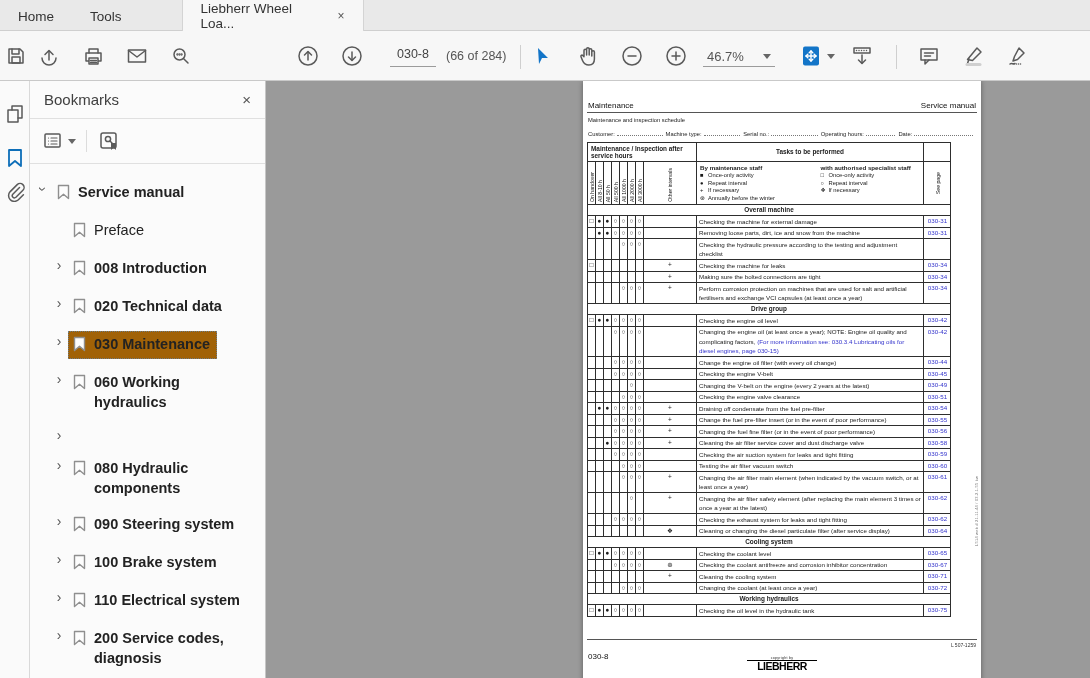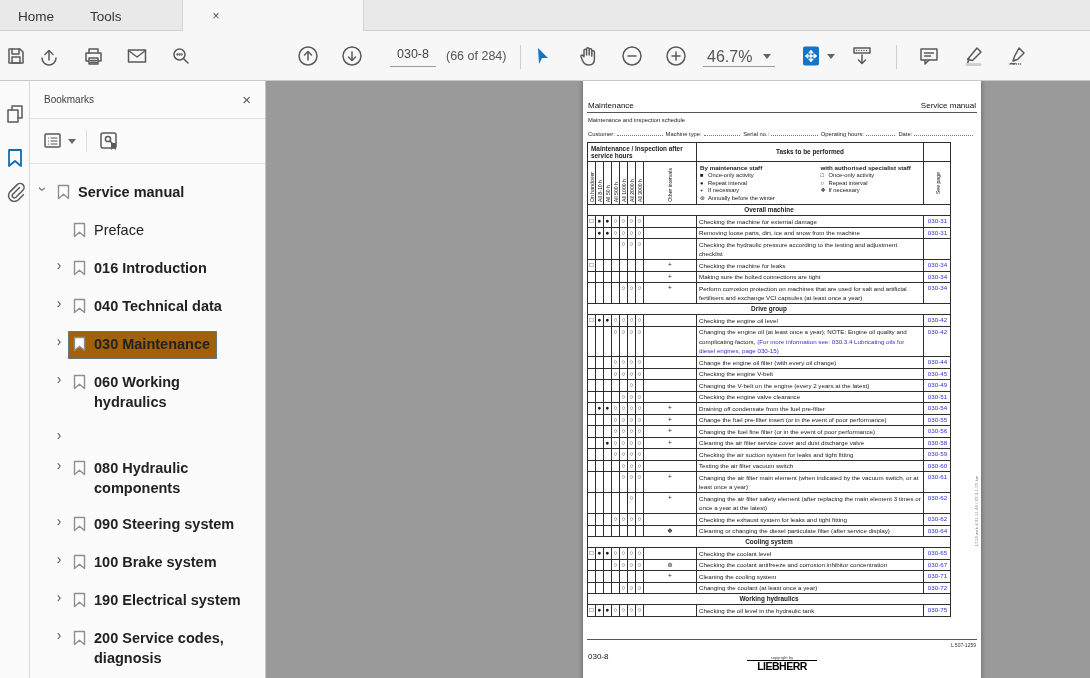--- a/index.html
+++ b/index.html
@@ -18,37 +18,37 @@
   .toolbar { position:absolute; left:0; top:31px; width:1090px; height:50px;
     background:#f7f7f7; border-bottom:1px solid #c9c9c9; }
   .tbtn { position:absolute; top:9px; width:32px; height:32px; display:flex;
     align-items:center; justify-content:center; }
   .tbtn svg { display:block; }
   .tb-divider { position:absolute; top:14px; width:1px; height:24px; background:#cfcfcf; }
   .pagebox { position:absolute; left:390px; top:16px; width:46px; height:20px;
     border-bottom:1px solid #9b9b9b; text-align:center; font-size:12.5px; color:#444; }
   .pagecount { position:absolute; left:446px; top:18px; font-size:12.5px; color:#555; }
   .zoomlevel { position:absolute; left:703px; top:16px; width:72px; height:20px;
-    border-bottom:1px solid #9b9b9b; font-size:16px; color:#555; display:flex;
+    border-bottom:1px solid #9b9b9b; font-size:13px; color:#555; display:flex;
     align-items:center; justify-content:space-between; padding:0 4px; }
   .caret { width:0; height:0; border-left:4px solid transparent; border-right:4px solid transparent;
     border-top:5px solid #666; display:inline-block; }
 
   
   .leftrail { position:absolute; left:0; top:81px; width:30px; height:597px;
     background:#fafafa; border-right:1px solid #d9d9d9; }
   .rail-ic { position:absolute; left:4px; width:22px; height:22px; display:flex;
     align-items:center; justify-content:center; }
 
   
   .panel { position:absolute; left:30px; top:81px; width:236px; height:597px;
     background:#fbfbfb; border-right:1px solid #c6c6c6; overflow:hidden; }
   .panel-head { height:38px; display:flex; align-items:center; justify-content:space-between;
     padding:0 14px; border-bottom:1px solid #e0e0e0; }
-  .panel-title { font-size:10px; color:#404040; }
+  .panel-title { font-size:15px; color:#404040; }
   .panel-close { font-size:15px; color:#555; }
   .panel-tools { height:45px; display:flex; align-items:center; gap:10px; padding:0 12px;
     border-bottom:1px solid #e0e0e0; }
   .ptool { display:flex; align-items:center; gap:4px; }
   .ptool-sep { width:1px; height:22px; background:#dcdcdc; }
   .tree { padding:10px 4px 0 4px; }
   .bm-row { display:flex; align-items:flex-start; padding:5px 0; }
   .bm-row .chev { width:18px; text-align:center; font-size:14px; color:#555; line-height:20px; flex:none; }
   .bm-row.lvl1 { padding-left:16px; }
   .bm-hl { display:flex; align-items:flex-start; padding:2px 6px 2px 2px; border:1px dotted transparent; }
@@ -121,20 +121,21 @@
 <body>
 
 <div class="tabstrip">
   <div class="tab">
       <span>Home</span>
     </div>
   <div class="tab">
       <span>Tools</span>
     </div>
   <div class="tab doc">
+    <span>Liebherr Wheel Loa...</span>
     <span class="close">×</span>
   </div>
 </div>
 
 <div class="toolbar">
   <div class="tbtn" style="left:0px">
     <svg width="20" height="20" viewBox="0 0 20 20" class="icon-stroke">
         <path d="M3 3h11l3 3v11H3z"></path>
         <path d="M6 3v5h7V3"></path>
         <rect x="6" y="11" width="8" height="6"></rect>
@@ -325,32 +326,32 @@
     </span>
   </div>
       <div class="bm-row lvl1 bold">
     <span class="chev">›</span>
     <span class="bm-hl">
       <span class="bm-ic">
         <svg width="13" height="16" viewBox="0 0 13 16">
               <path d="M1.5 1.5h10v13l-5-4.2-5 4.2z" fill="#fdfdfd" stroke="#8f8f8f" stroke-width="1.4" stroke-linejoin="round"></path>
             </svg>
       </span>
-      <span class="bm-label">016 Introduction</span>
+      <span class="bm-label">008 Introduction</span>
     </span>
   </div>
       <div class="bm-row lvl1 bold">
     <span class="chev">›</span>
     <span class="bm-hl">
       <span class="bm-ic">
         <svg width="13" height="16" viewBox="0 0 13 16">
               <path d="M1.5 1.5h10v13l-5-4.2-5 4.2z" fill="#fdfdfd" stroke="#8f8f8f" stroke-width="1.4" stroke-linejoin="round"></path>
             </svg>
       </span>
-      <span class="bm-label">040 Technical data</span>
+      <span class="bm-label">020 Technical data</span>
     </span>
   </div>
       <div class="bm-row lvl1 bold selected">
     <span class="chev">›</span>
     <span class="bm-hl">
       <span class="bm-ic">
         <svg width="13" height="16" viewBox="0 0 13 16">
               <path d="M1.5 1.5h10v13l-5-4.2-5 4.2z" fill="#fdfdfd" stroke="#8f8f8f" stroke-width="1.4" stroke-linejoin="round"></path>
             </svg>
       </span>
@@ -405,21 +406,21 @@
     </span>
   </div>
       <div class="bm-row lvl1 bold">
     <span class="chev">›</span>
     <span class="bm-hl">
       <span class="bm-ic">
         <svg width="13" height="16" viewBox="0 0 13 16">
               <path d="M1.5 1.5h10v13l-5-4.2-5 4.2z" fill="#fdfdfd" stroke="#8f8f8f" stroke-width="1.4" stroke-linejoin="round"></path>
             </svg>
       </span>
-      <span class="bm-label">190 Electrical system</span>
+      <span class="bm-label">110 Electrical system</span>
     </span>
   </div>
       <div class="bm-row lvl1 bold">
     <span class="chev">›</span>
     <span class="bm-hl">
       <span class="bm-ic">
         <svg width="13" height="16" viewBox="0 0 13 16">
               <path d="M1.5 1.5h10v13l-5-4.2-5 4.2z" fill="#fdfdfd" stroke="#8f8f8f" stroke-width="1.4" stroke-linejoin="round"></path>
             </svg>
       </span>

